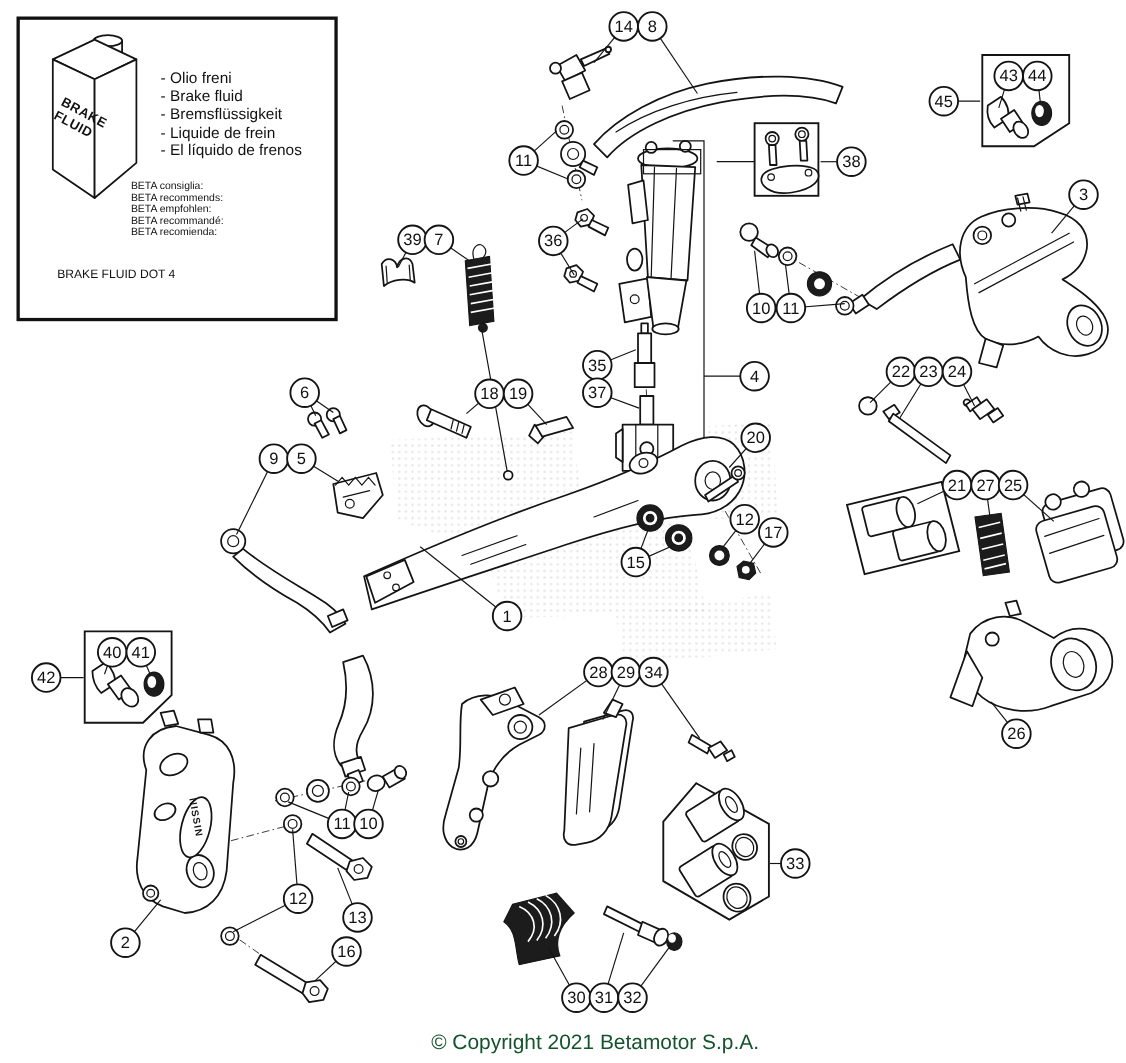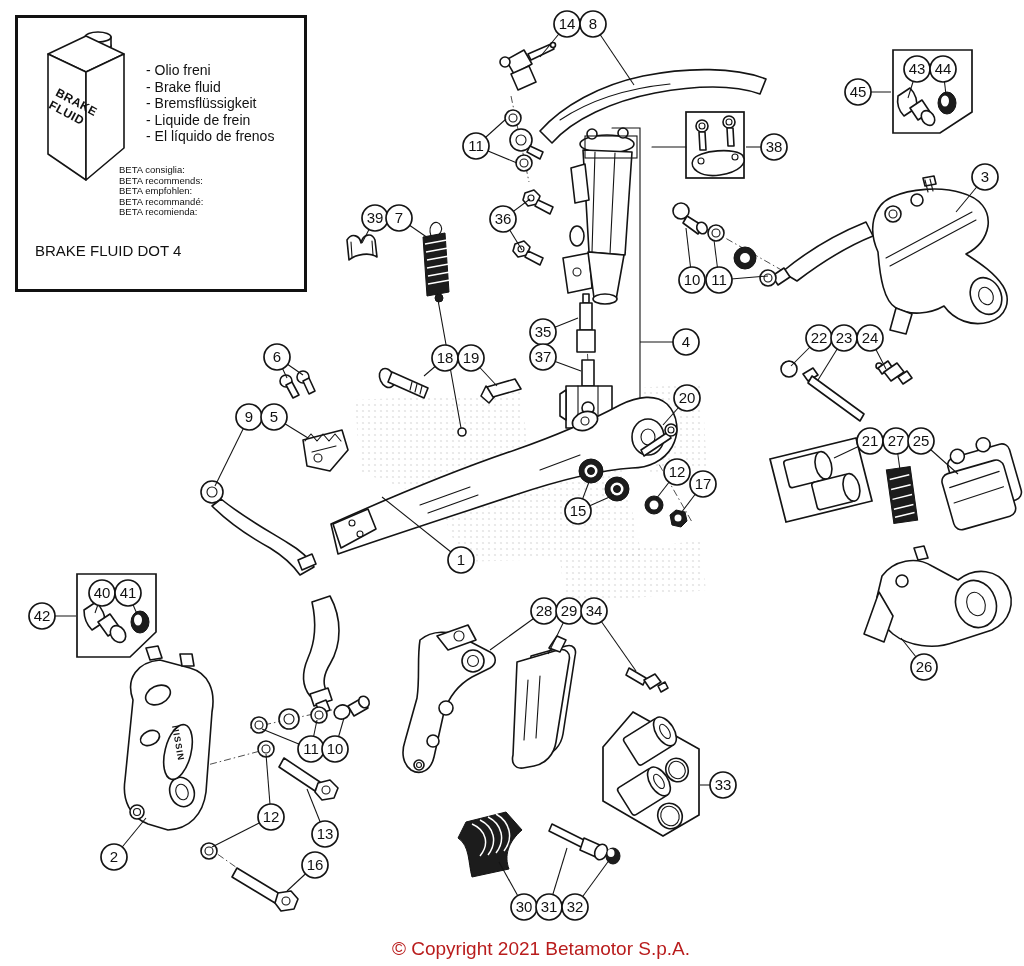--- a/index.html
+++ b/index.html
@@ -17,26 +17,26 @@
   .leader{stroke:#141414;stroke-width:1.05;fill:none;}
   .co-circle{fill:#fff;stroke:#141414;stroke-width:1.7;}
   .co-num{font:15px "Liberation Sans",sans-serif;text-anchor:middle;fill:#111;}
   .brand{font:bold 9px "Liberation Sans",sans-serif;letter-spacing:1px;fill:#111;}
   .wm{fill:url(#ht);opacity:.5;}
   
   #info-box{position:absolute;left:15px;top:15px;width:286px;height:271px;
             border:3px solid #111;background:#fff;}
   #fluid-names{position:absolute;left:128px;top:44px;font-size:14px;line-height:16.5px;white-space:nowrap;}
   #beta-lines{position:absolute;left:101px;top:147px;font-size:9.5px;line-height:10.5px;white-space:nowrap;}
-  #spec-lines{position:absolute;left:17px;top:216px;font-size:15px;line-height:33px;white-space:nowrap;}
+  #spec-lines{position:absolute;left:34px;top:216px;font-size:11px;line-height:33px;white-space:nowrap;}
   #bottle{position:absolute;left:8px;top:10px;}
   .bottle-label{font:bold 12px "Liberation Sans",sans-serif;fill:#111;letter-spacing:.5px;}
   
   #copyright{position:absolute;left:0;top:938px;width:100%;text-align:center;
-             text-indent:58px;font-size:19px;color:#b91c1c;}
+             text-indent:58px;font-size:19px;color:#14532d;}
 </style>
 </head>
 <body>
 
 <div id="page">
 
 <svg id="diagram" width="1024" height="966" viewBox="0 0 1024 966">
   <defs>
     <pattern id="ht" width="6" height="6" patternUnits="userSpaceOnUse">
       <circle cx="3" cy="3" r="1.1" fill="#c9c9c9"></circle>

